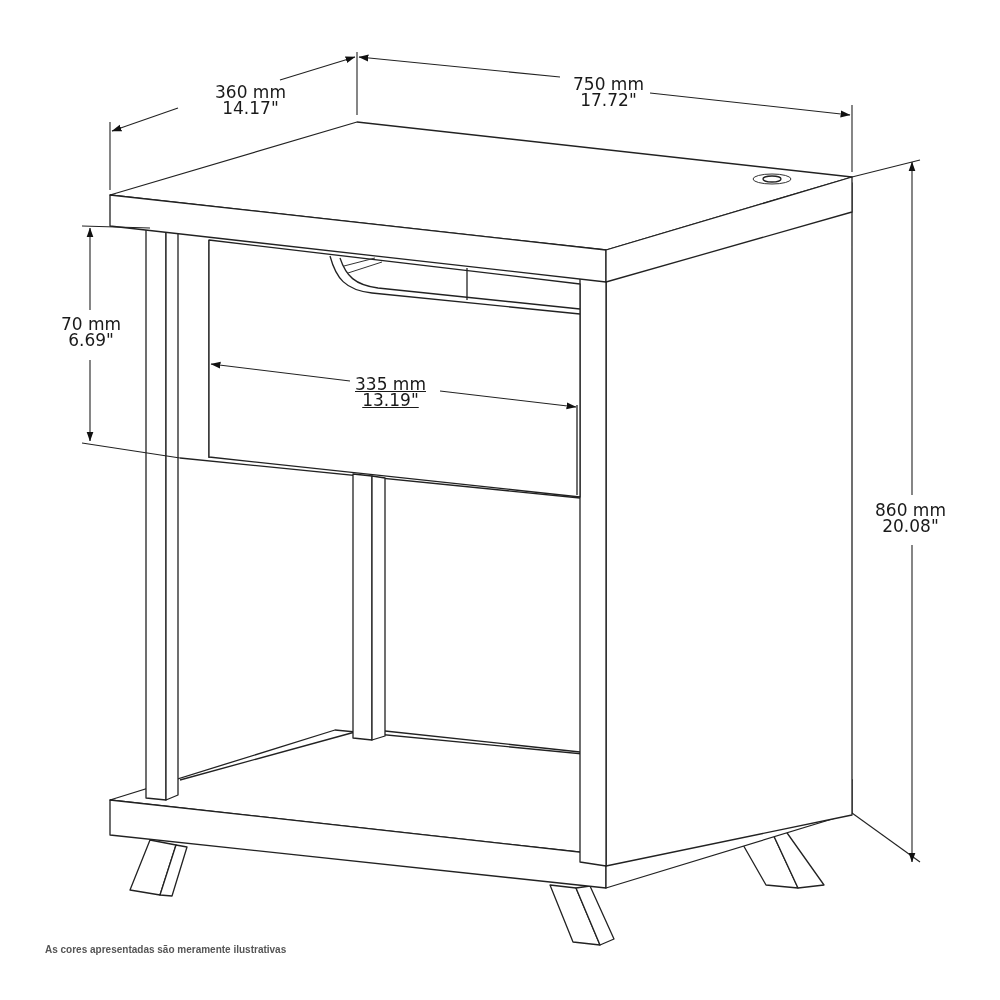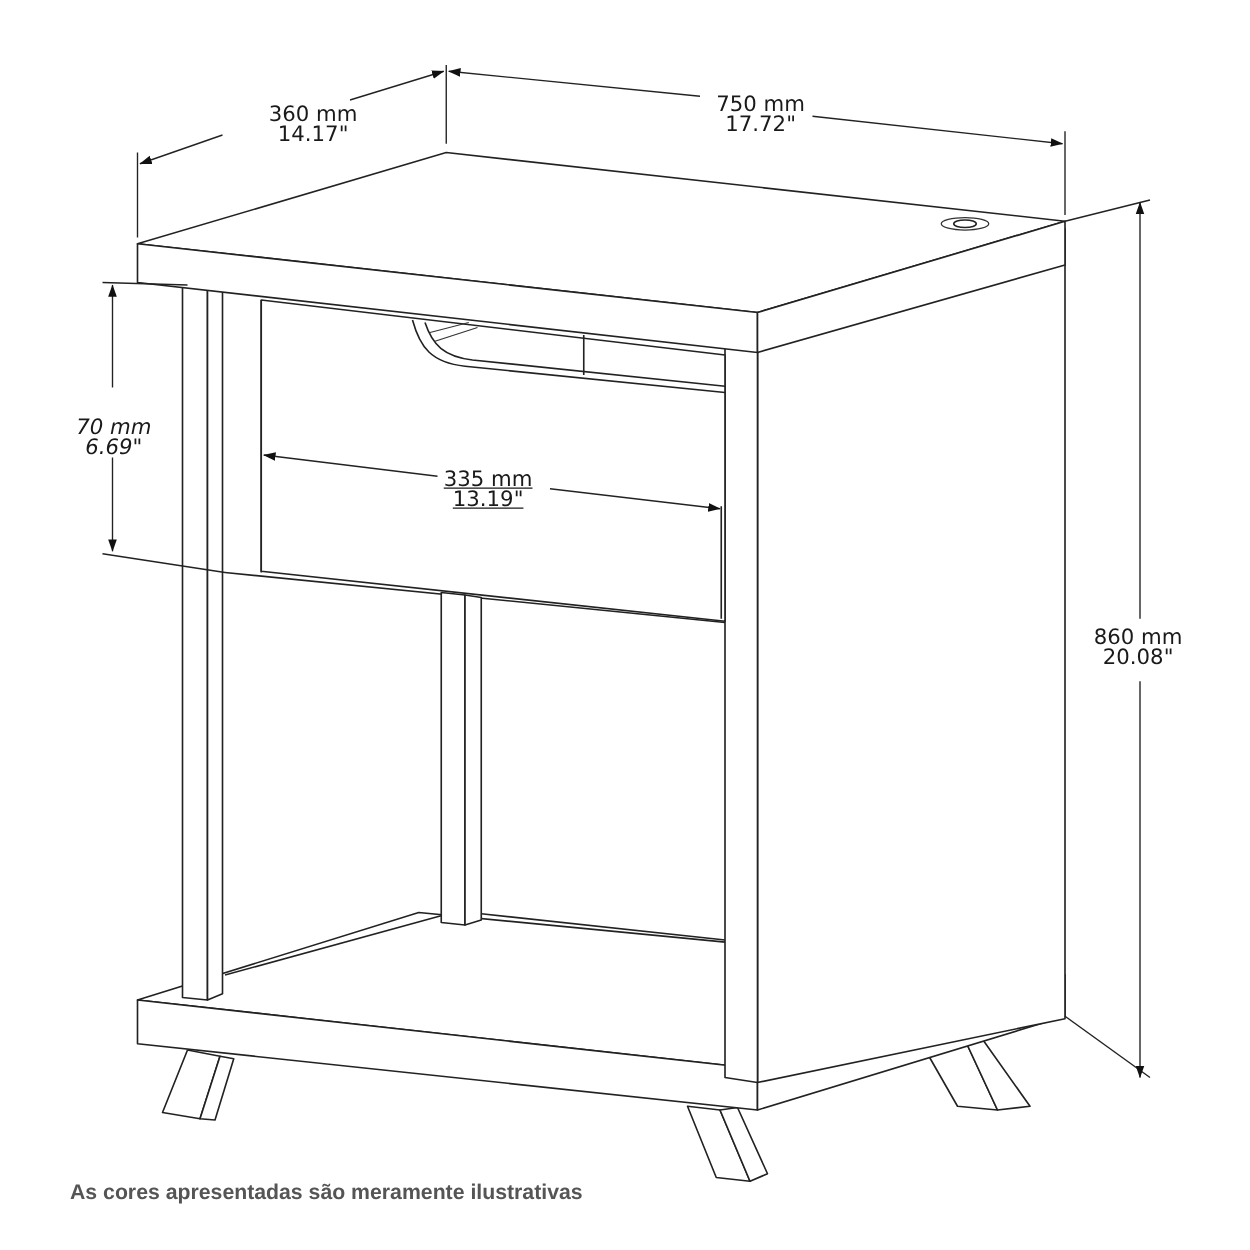--- a/index.html
+++ b/index.html
@@ -9,23 +9,23 @@
     .ln-thin { stroke: #333; stroke-width: 1; fill: none; }
     .dim { stroke: #222; stroke-width: 1.1; fill: none; }
     .face { fill: #ffffff; stroke: #222; stroke-width: 1.3; stroke-linejoin: round; }
     .dim-label {
       position: absolute; text-align: center; color: #1a1a1a;
       font-family: "DejaVu Sans", sans-serif; font-size: 17px; line-height: 16px;
       background: #fff; padding: 0 3px; white-space: nowrap;
     }
     .dim-label span { display: block; }
     .note {
-      position: absolute; left: 56px; top: 944px;
+      position: absolute; left: 45px; top: 944px;
       font-family: "Liberation Sans", sans-serif; font-weight: bold;
-      font-size: 17px; color: #555;
+      font-size: 10px; color: #555;
     }
   </style>
 </head>
 <body>
 
 <svg id="drawing" viewBox="0 0 1000 1000" xmlns="http://www.w3.org/2000/svg">
   <defs>
     <marker id="arr" viewBox="0 0 10 10" refX="9.5" refY="5" markerWidth="9" markerHeight="9" orient="auto-start-reverse">
       <path d="M0,1.5 L10,5 L0,8.5 z" fill="#111"></path>
     </marker>
@@ -131,21 +131,21 @@
 <div class="dim-label" style="left:570px; top:76px;">
   <span>750 mm</span>
   <span>17.72"</span>
 </div>
 
 <div class="dim-label" style="left:872px; top:502px;">
   <span>860 mm</span>
   <span>20.08"</span>
 </div>
 
-<div class="dim-label" style="left:58px; top:334px;font-style:italic;">
+<div class="dim-label" style="left:58px; top:316px;">
   <span>70 mm</span>
   <span>6.69"</span>
 </div>
 
 <div class="dim-label" style="left:352px; top:376px;text-decoration:underline;">
   <span>335 mm</span>
   <span>13.19"</span>
 </div>
 
 <div class="note">As cores apresentadas são meramente ilustrativas</div>

